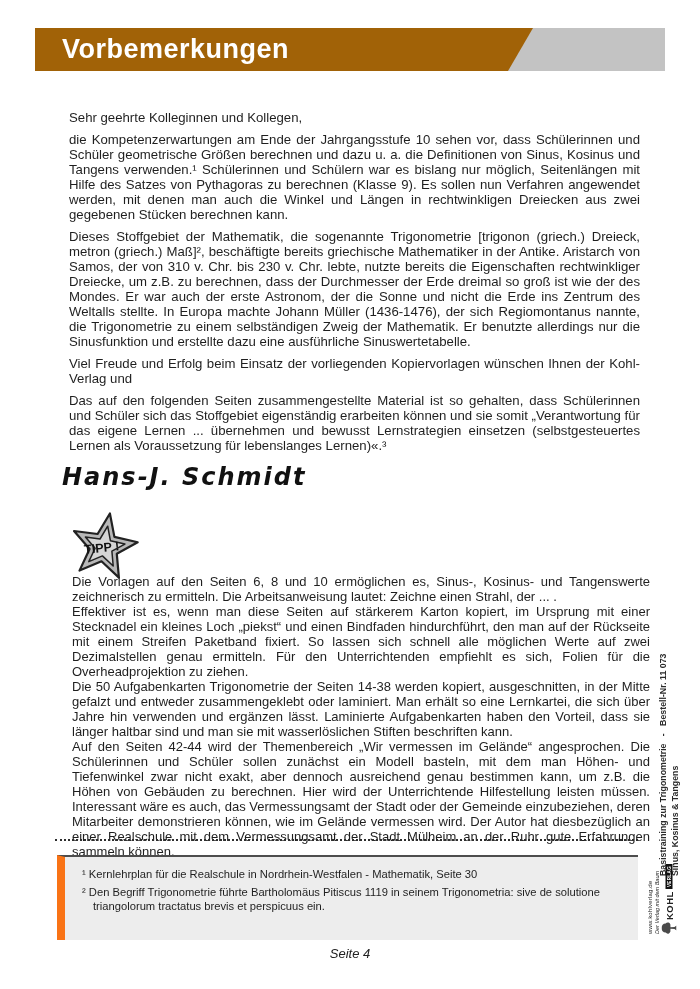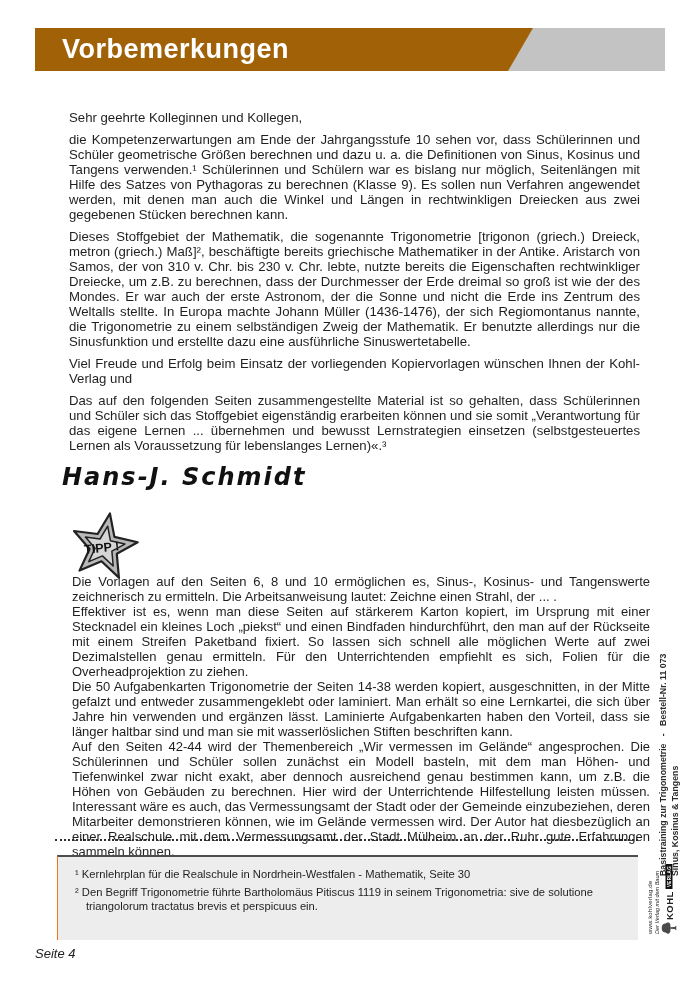--- a/index.html
+++ b/index.html
@@ -29,25 +29,25 @@
   
   .notes { position:absolute; left:62px; top:574px; width:578px; font-size:13px; line-height:15px;
            text-align:justify; hyphens:auto;margin-left:10px; }
   .notes p { margin:0; }
 
   
   .dotted-rule { position:absolute; left:55px; top:839px; width:583px; border-top:2px dotted #2e2e2e; }
 
   
   .footnote-box { position:absolute; left:57px; top:855px; width:581px; height:85px; background:#ededed;
-                  border-top:2px solid #4d4d4d; border-left:1px solid #f97316; padding:11px 16px 0 17px; }
+                  border-top:2px solid #4d4d4d; border-left:8px solid #f97316; padding:11px 16px 0 17px; }
   .footnote-box .fn-item { font-size:11.2px; line-height:13.4px; margin-bottom:5px;
                            padding-left:11px; text-indent:-11px; text-align:left; }
 
-  .page-label { position:absolute; left:35px; top:946px; width:630px; 
+  .page-label { position:absolute; left:35px; top:946px; width:630px; text-align:center;
                 font-style:italic; font-size:13px; color:#222; }
 
   
   .sidebar { position:absolute; left:669px; top:730px; width:292px;
              transform:translate(-50%,-50%) rotate(-90deg); text-align:left; color:#2a2a2a; }
   .sidebar .line { font-weight:bold; font-size:8.8px; line-height:11.5px; white-space:nowrap; }
 
   
   .logo { position:absolute; left:661px; top:893px; width:82px;
           transform:translate(-50%,-50%) rotate(-90deg); color:#222; text-align:left; }

